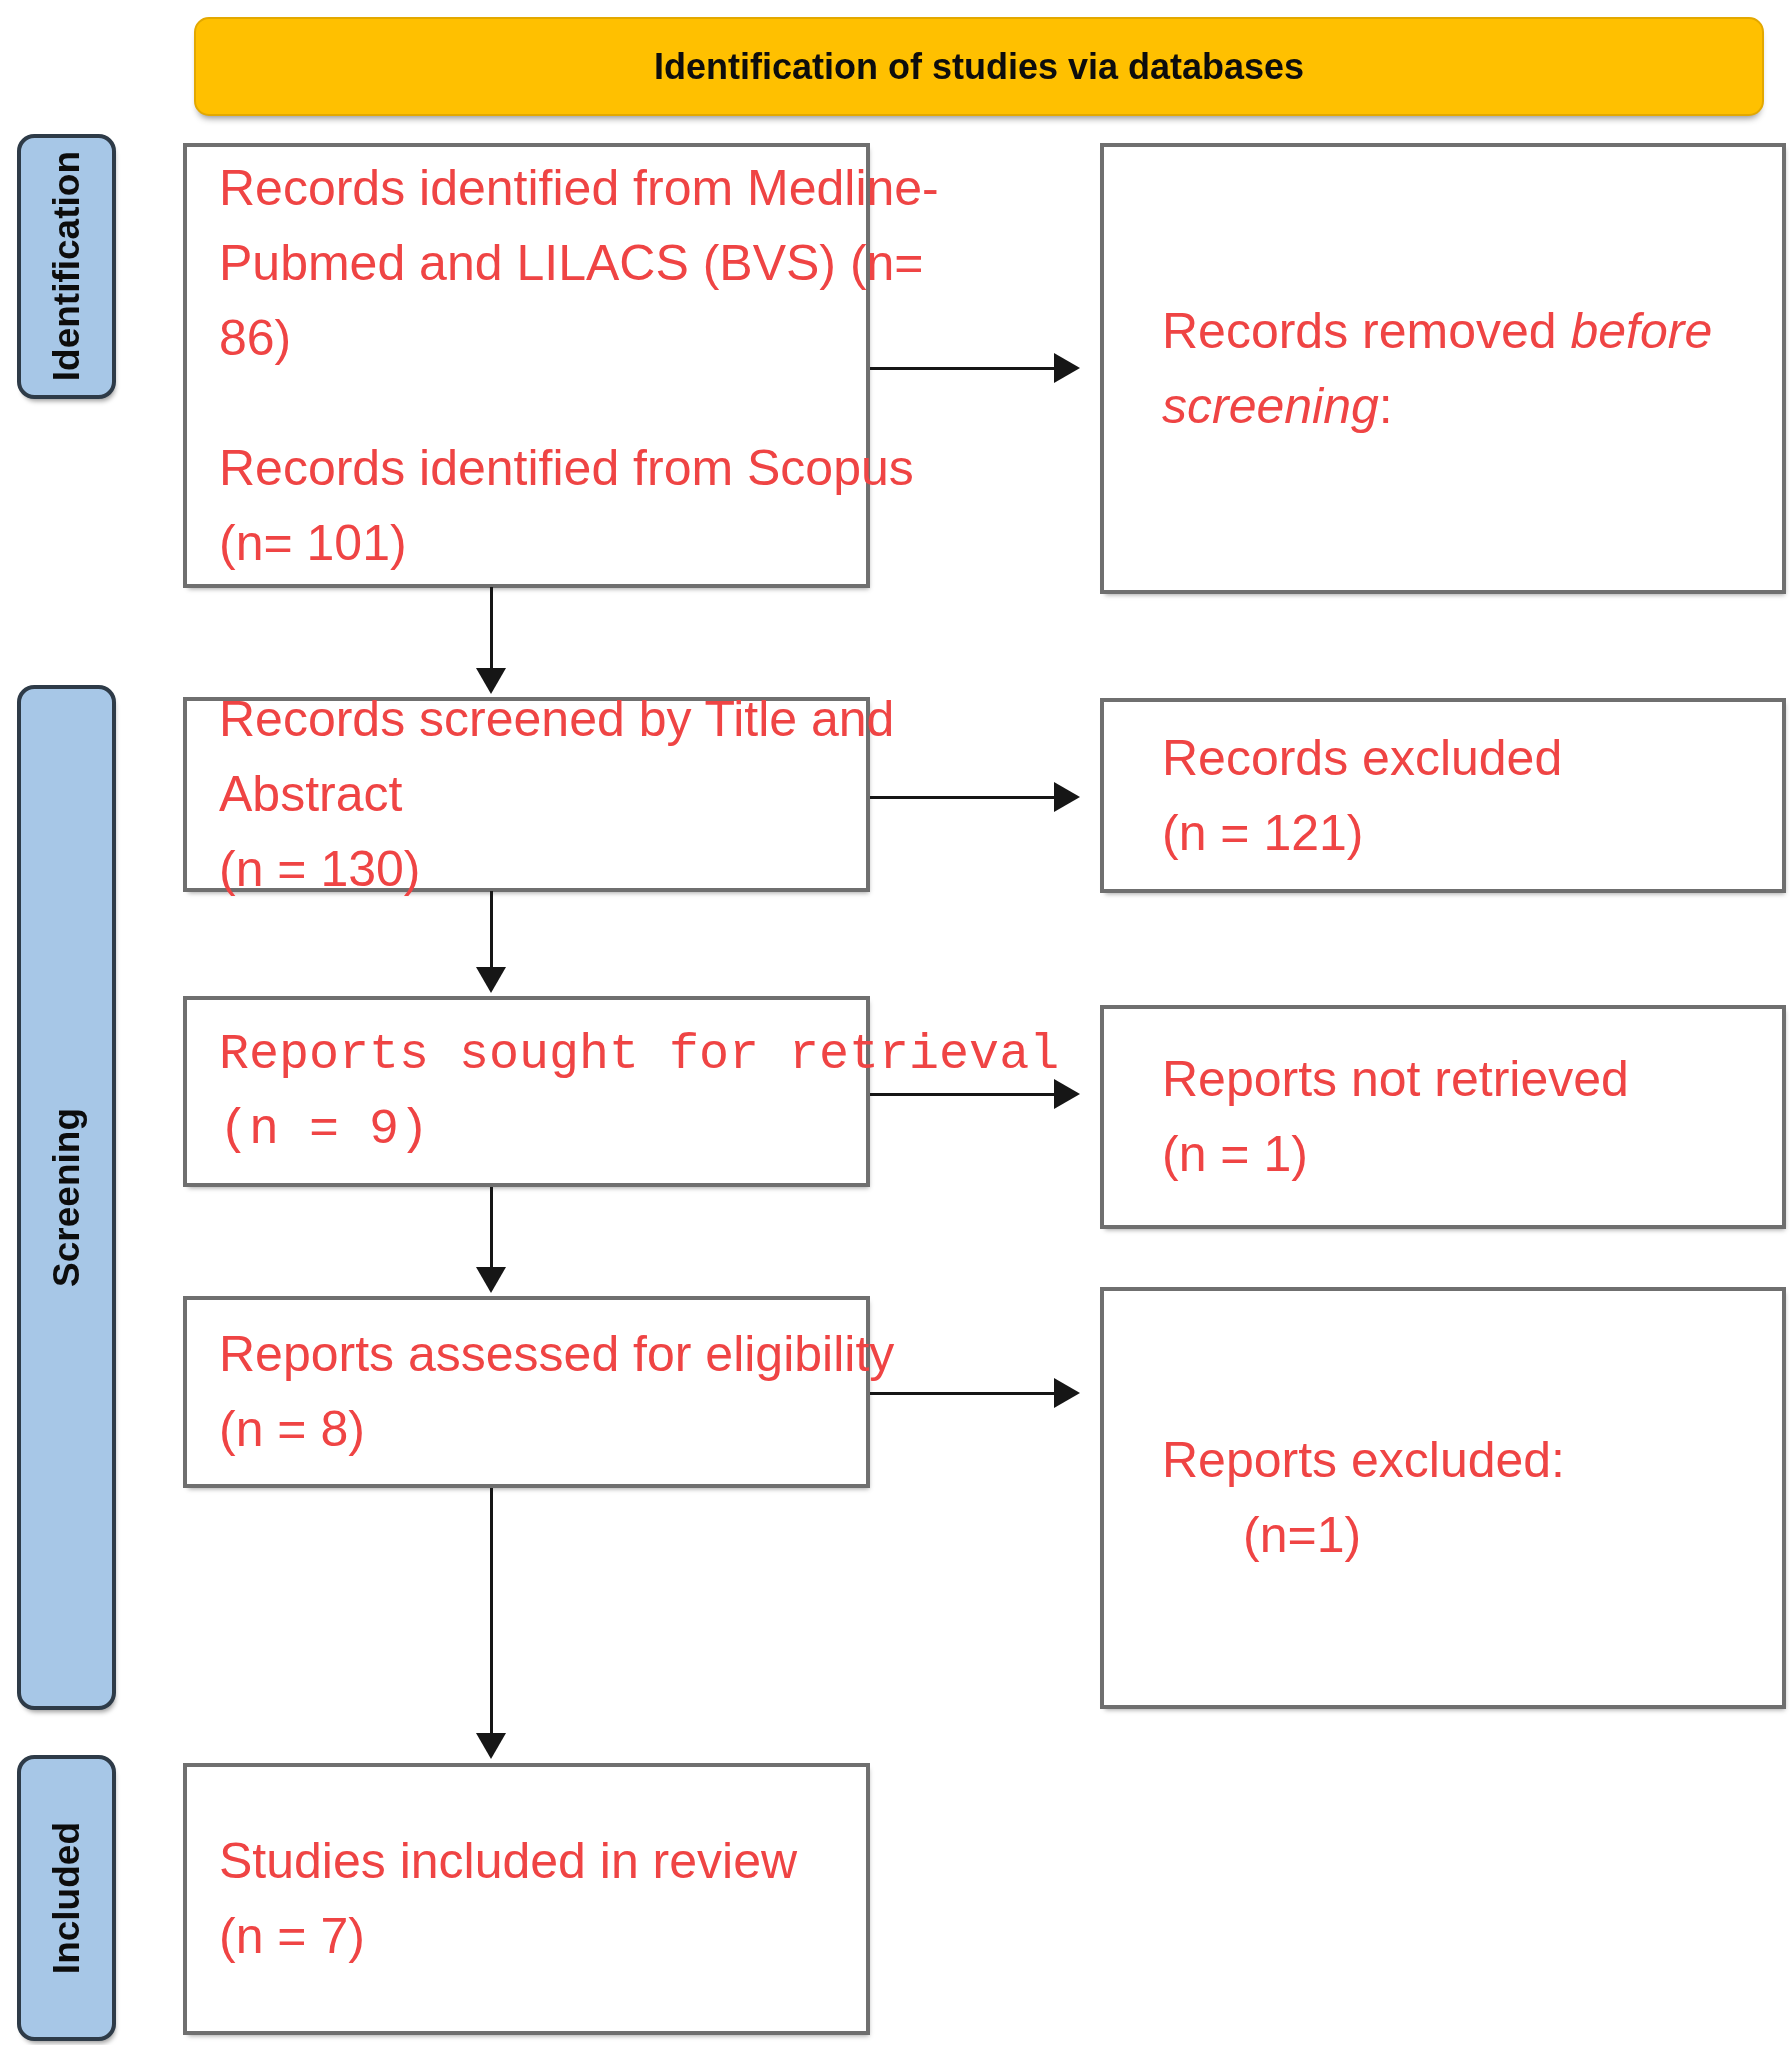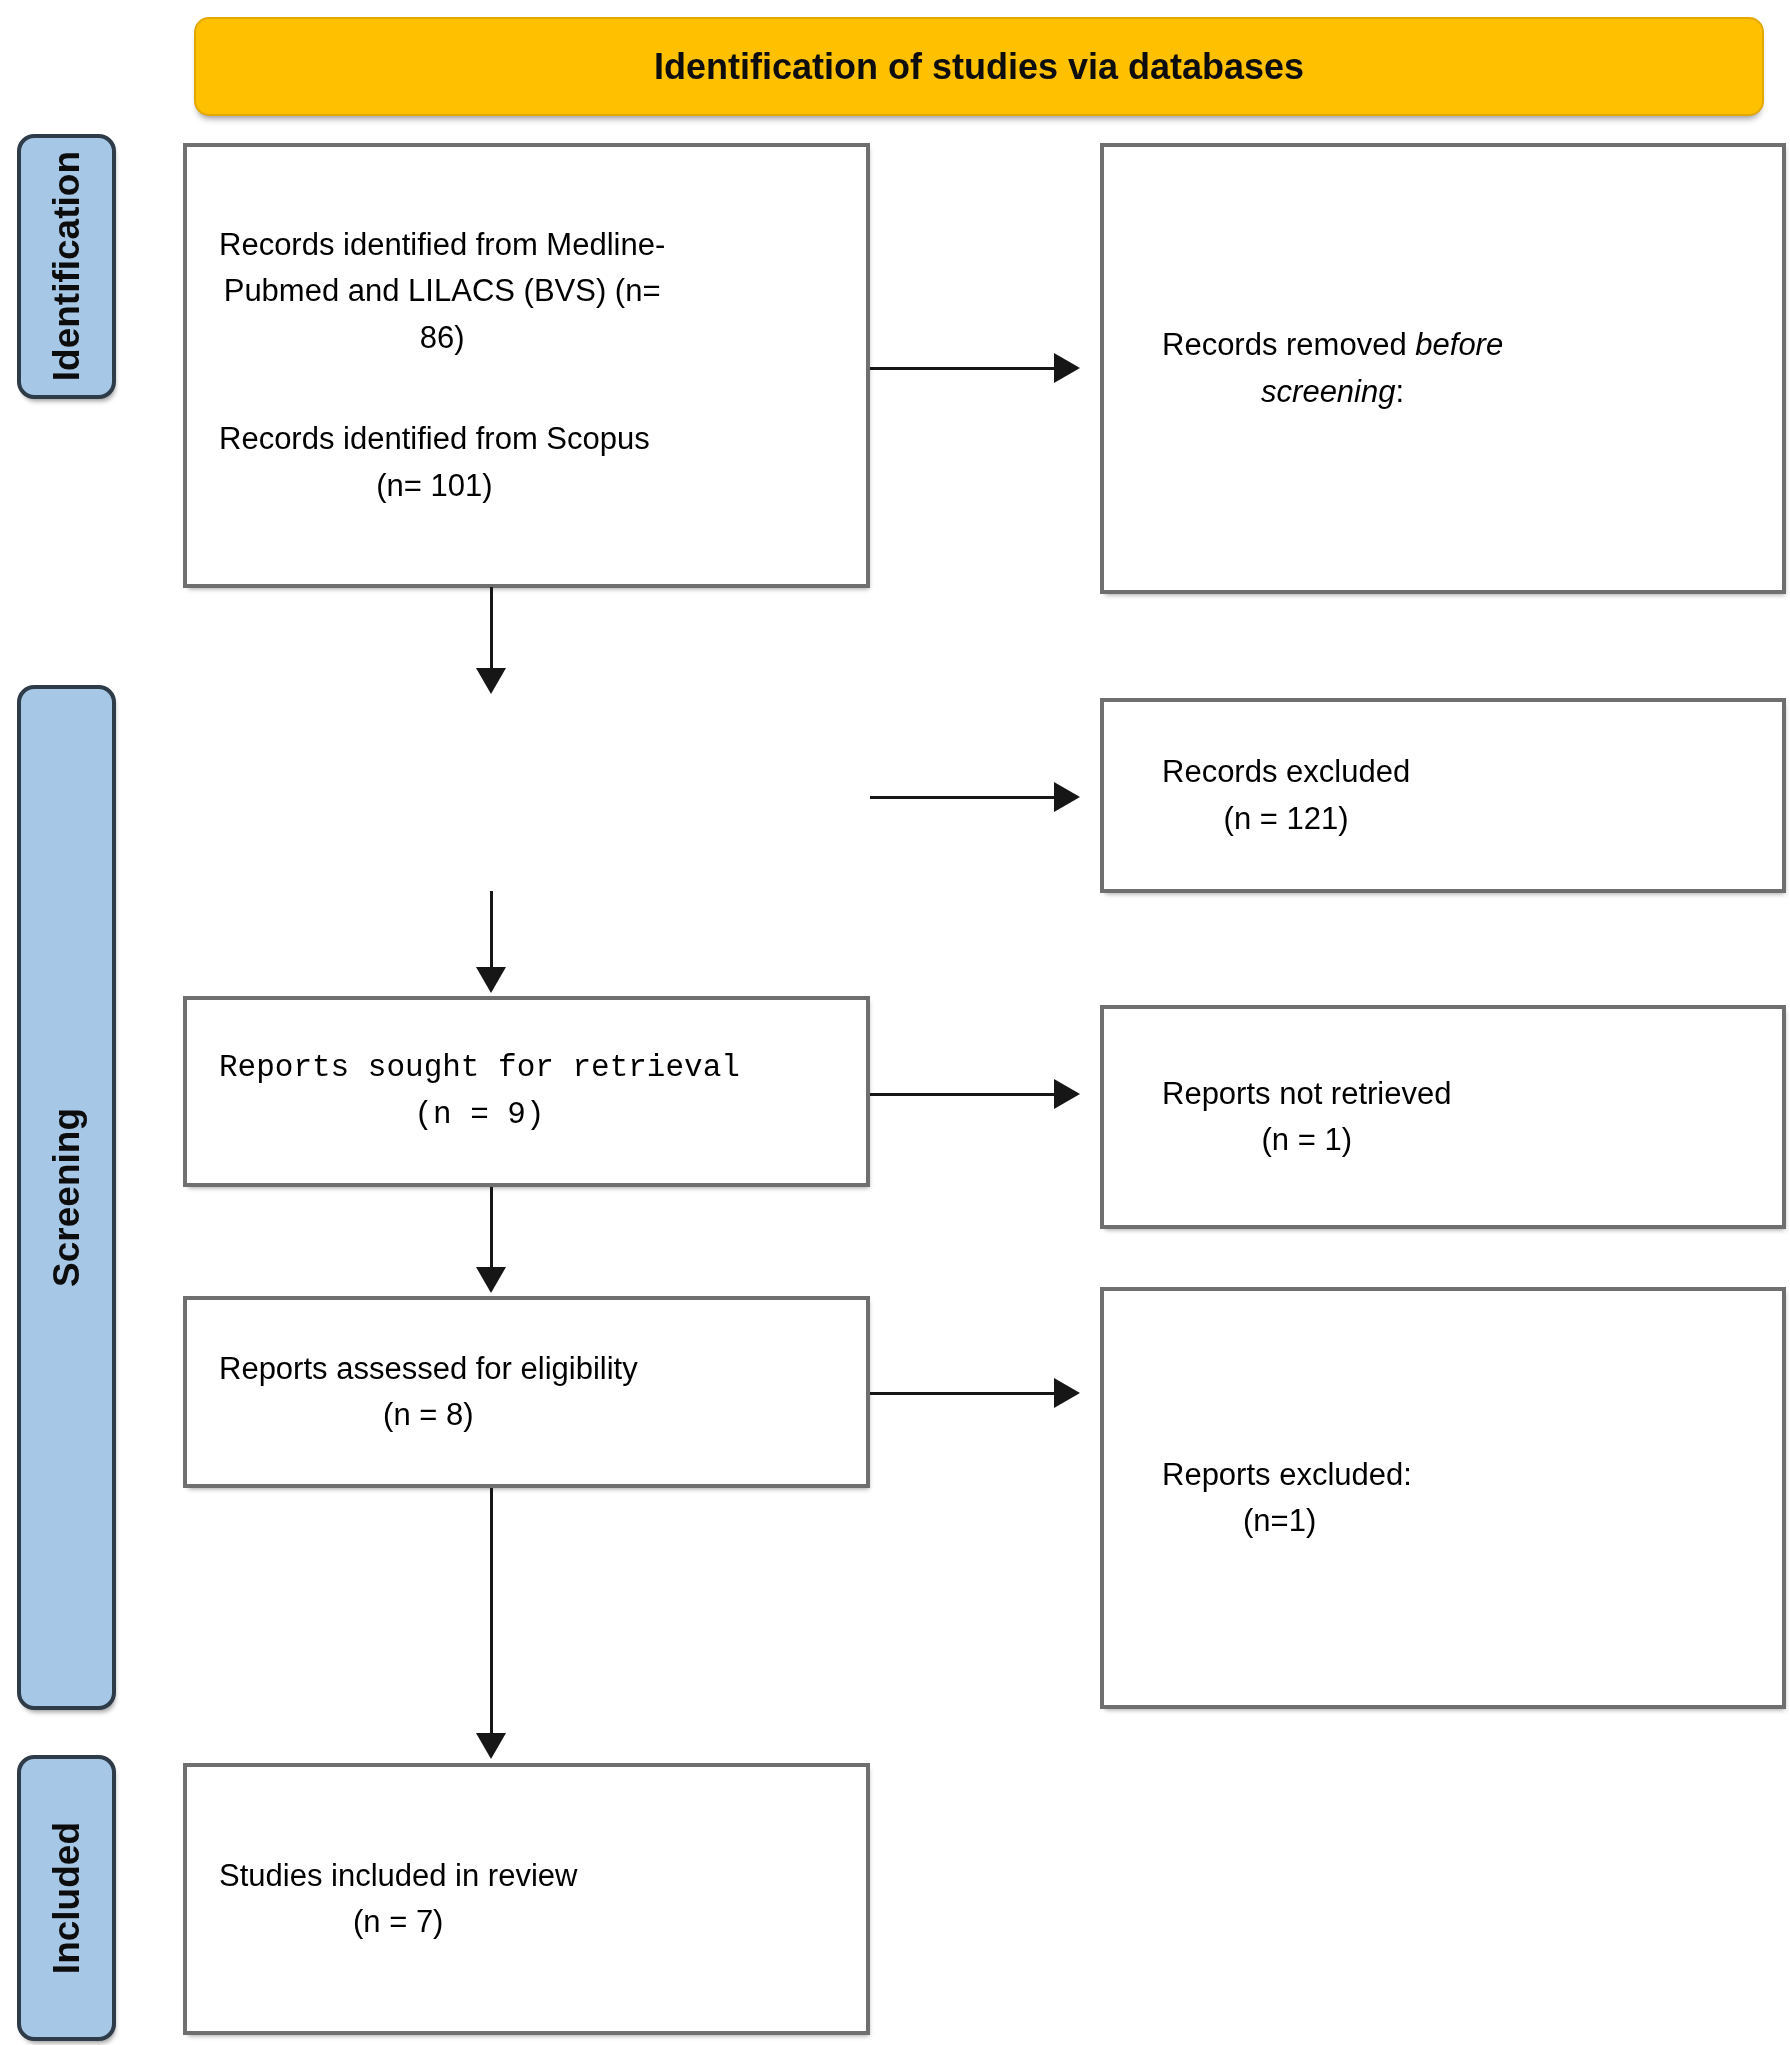--- a/index.html
+++ b/index.html
@@ -66,25 +66,24 @@
     background: #ffffff;
     border: 4px solid #6F6F6F;
     box-sizing: border-box;
     display: flex;
     flex-direction: column;
     justify-content: center;
     align-items: flex-start;
     box-shadow: 1.7px 3.5px 4.6px -2.9px rgba(0,0,0,0.35);
   }
   .fbox .para {
-    font-size: 31px;
+    font-size: 50px;
     line-height: 1.5;
     white-space: pre;
-    color: #000000;
-    text-align: center;
+    color: #ef4444;
   }
   .left-col { left: 183px; width: 687px; padding-left: 32px; padding-right: 11.5px; }
   .right-col { left: 1100px; width: 686px; padding-left: 58px; padding-right: 27px; }
   .indent { padding-left: 81px; }
   .gap-top { margin-top: 55px; }
   .it { font-style: italic; }
 
   
   .varrow {
     position: absolute;
@@ -135,20 +134,25 @@
   </div>
 
   <div class="fbox left-col" style="top:143px; height:445px;">
     <div class="para">Records identified from Medline-
 Pubmed and LILACS (BVS) (n=
 86)</div>
     <div class="para gap-top">Records identified from Scopus
 (n= 101)</div>
   </div>
 
+  <div class="fbox left-col" style="top:697px; height:195px;">
+    <div class="para">Records screened by Title and
+Abstract
+(n = 130)</div>
+  </div>
 
   <div class="fbox left-col" style="top:996px; height:191px;font-family:Liberation Mono, monospace;">
     <div class="para">Reports sought for retrieval
 (n = 9)</div>
   </div>
 
   <div class="fbox left-col" style="top:1296px; height:192px;">
     <div class="para">Reports assessed for eligibility
 (n = 8)</div>
   </div>

